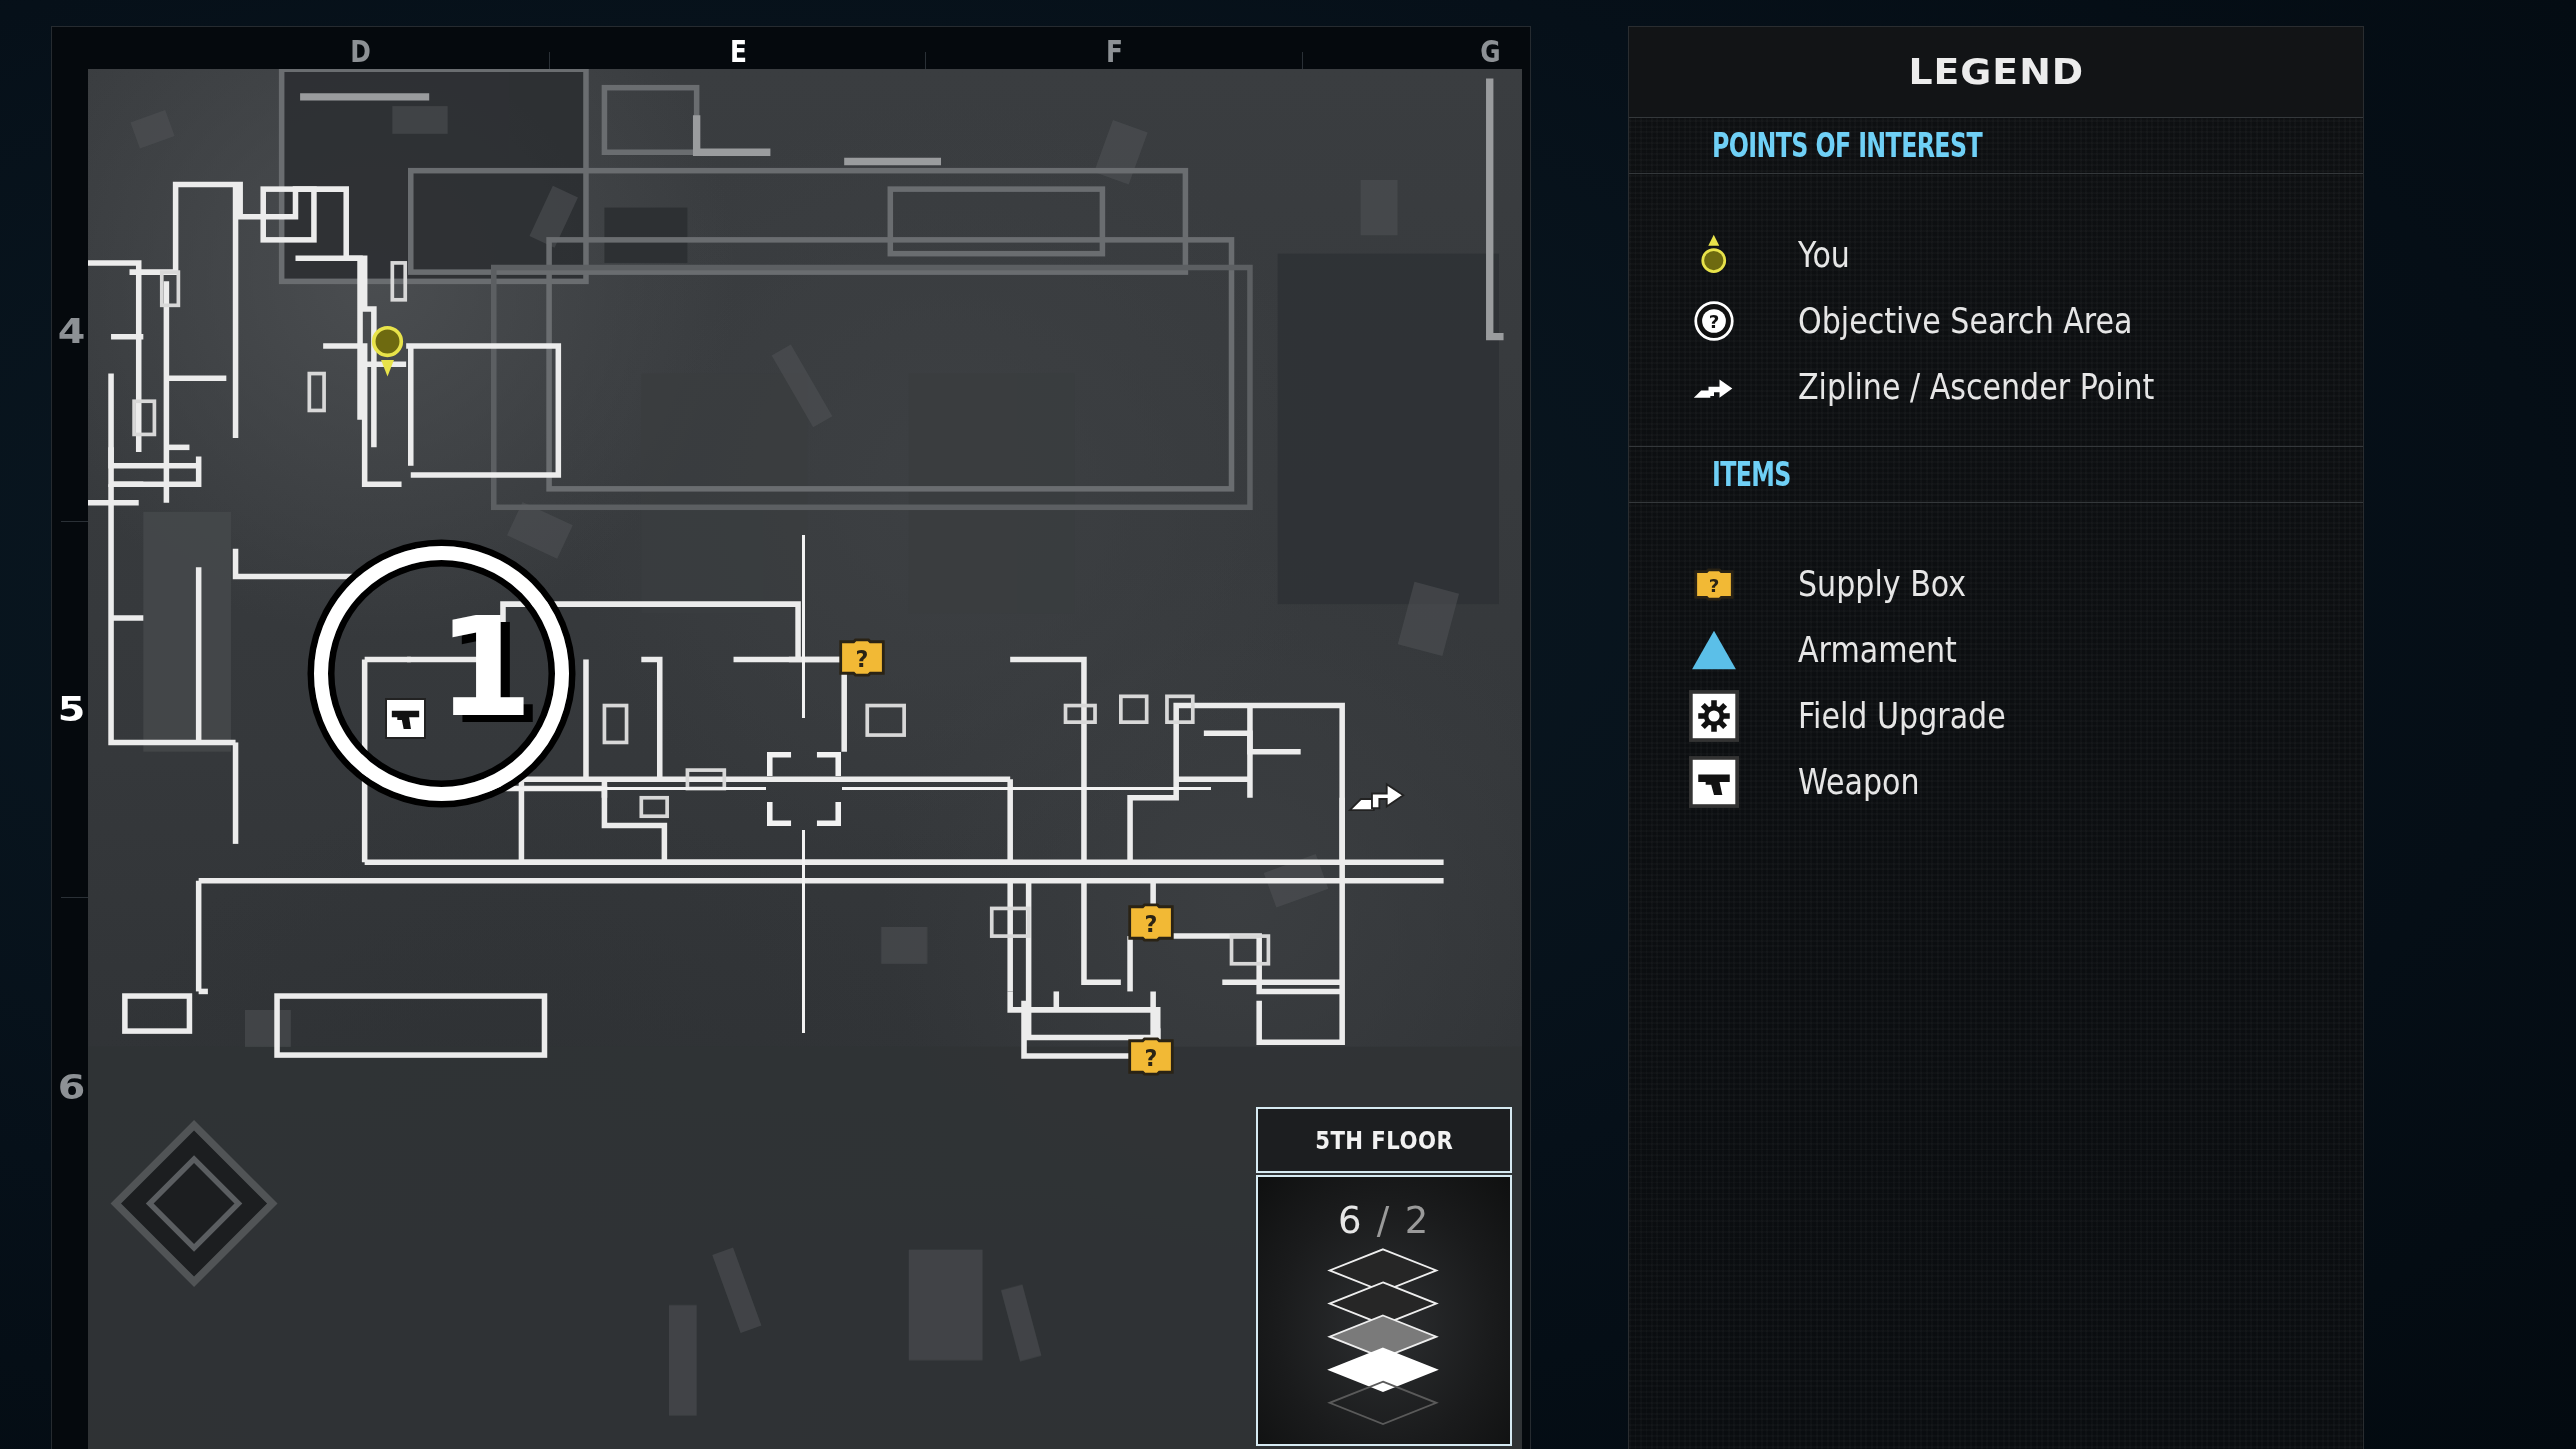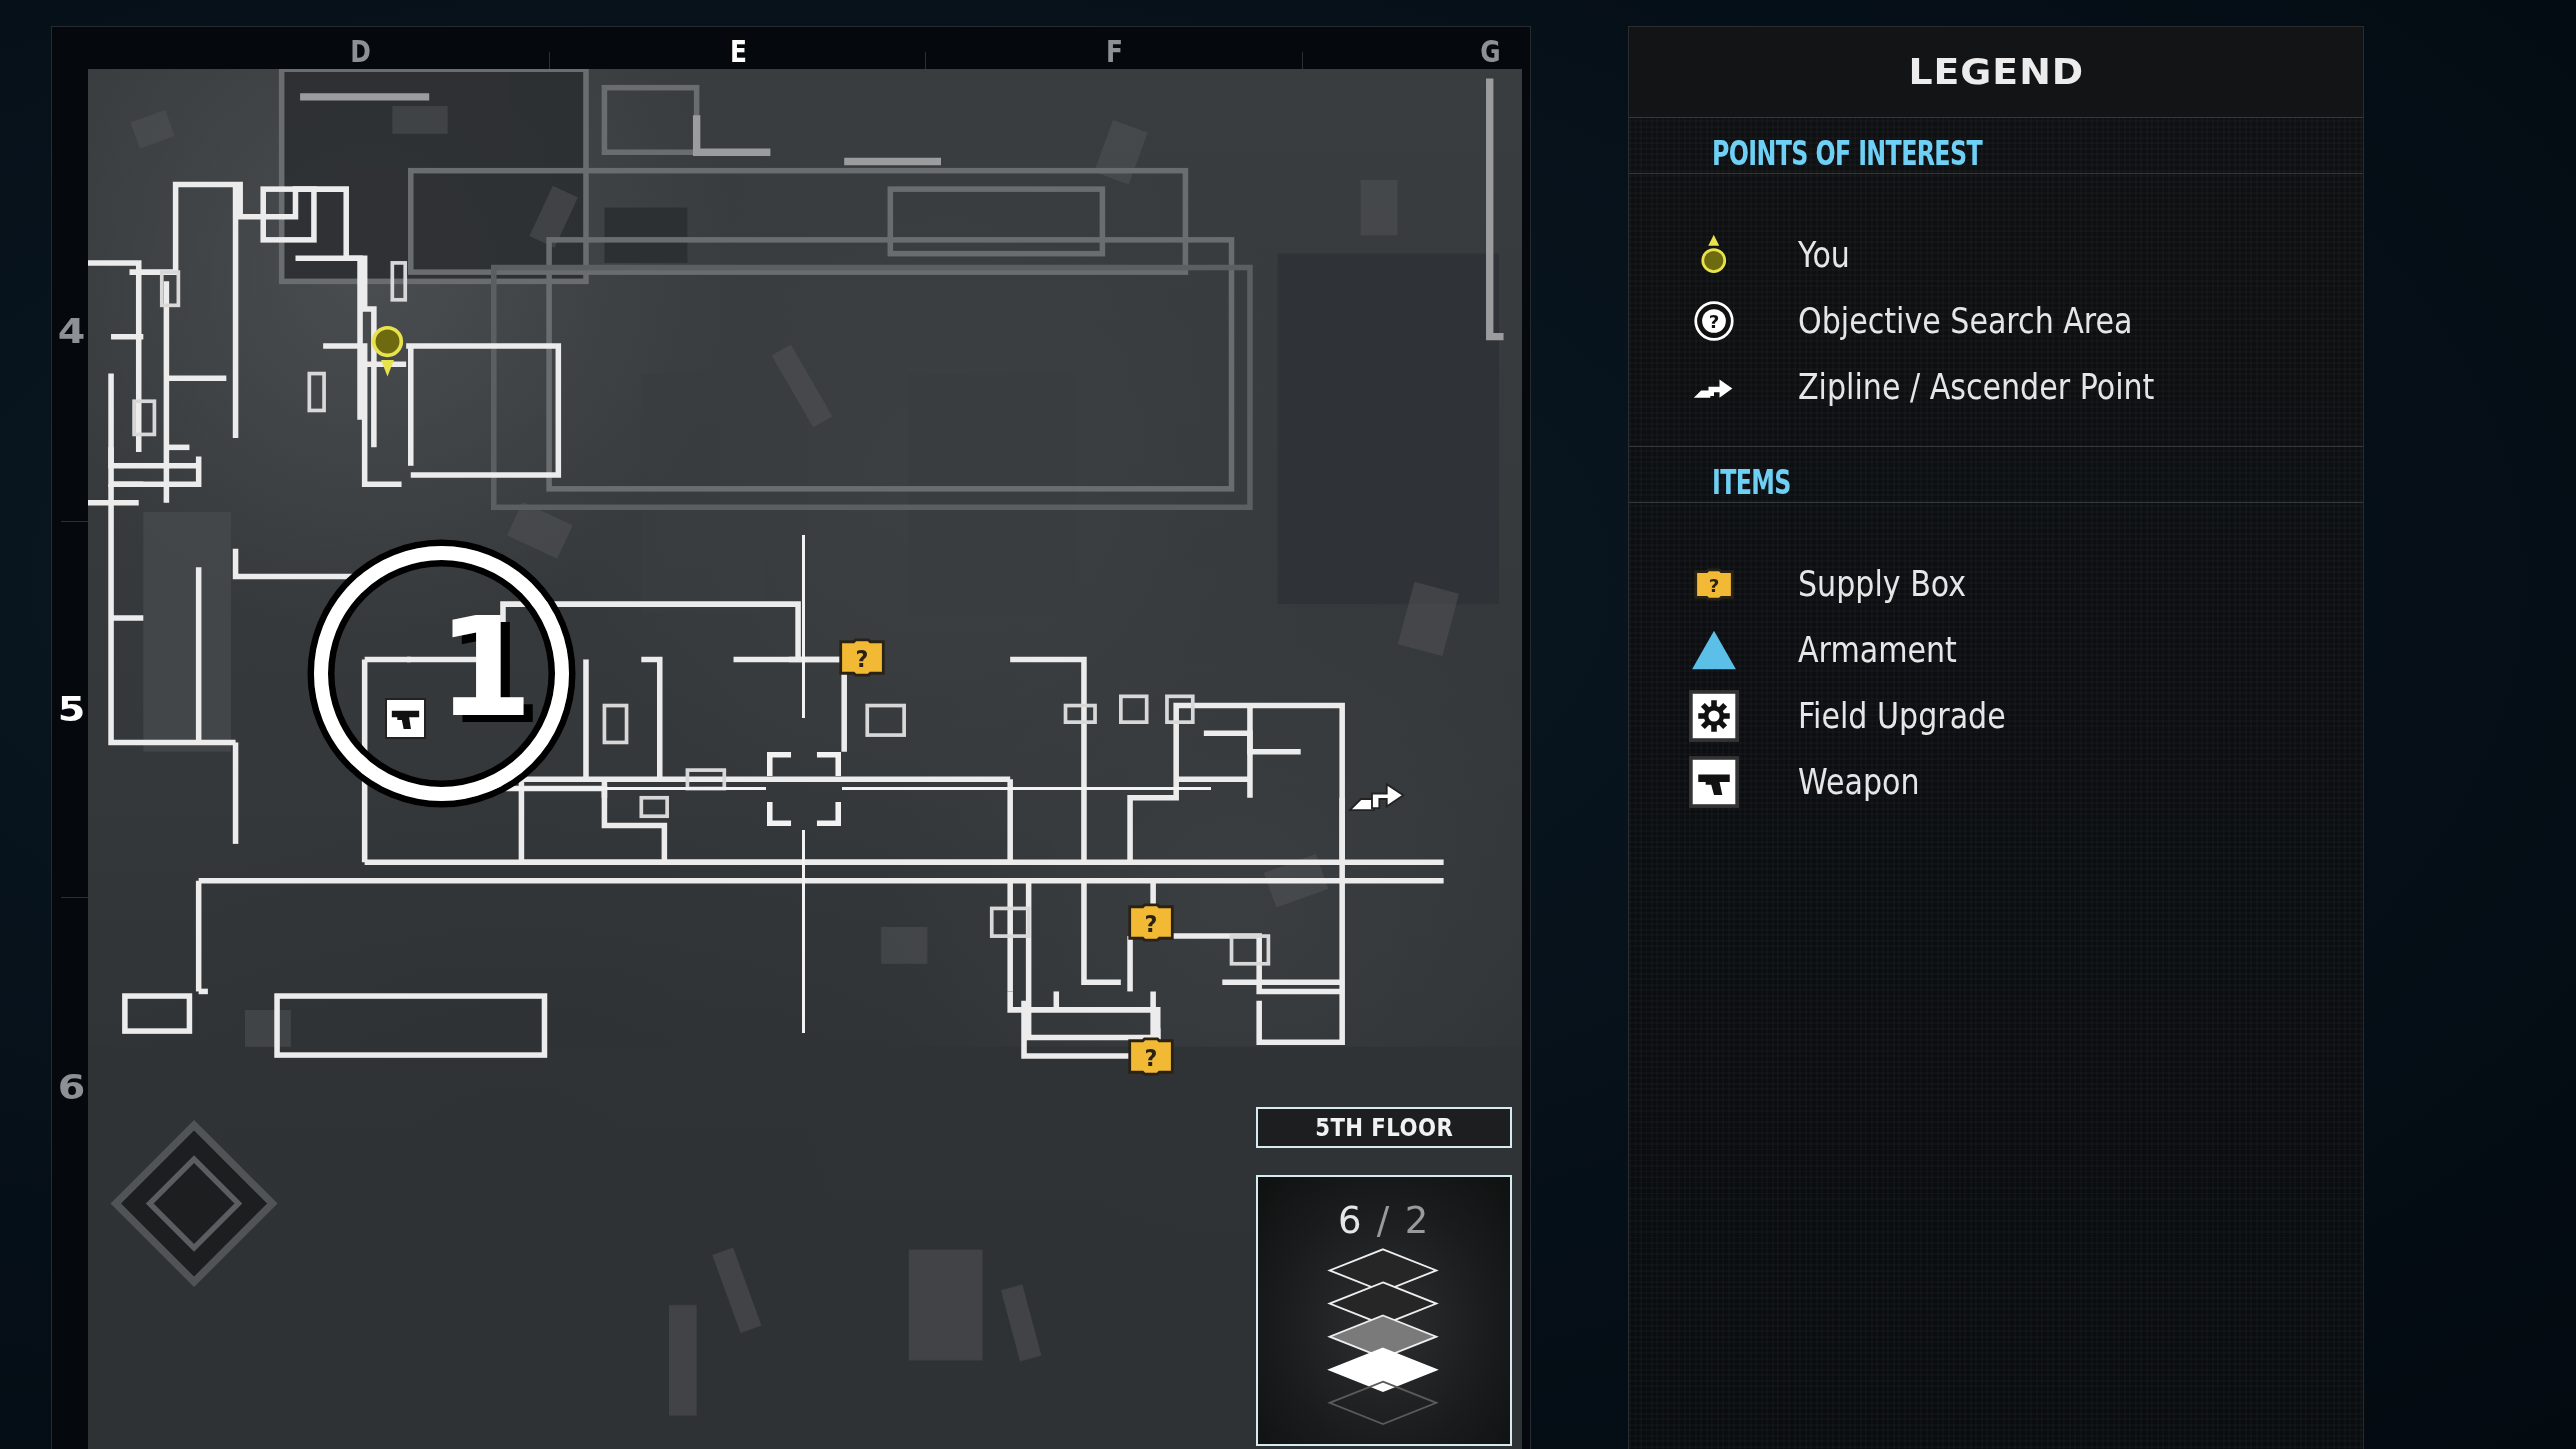--- a/index.html
+++ b/index.html
@@ -62,21 +62,21 @@
   .supply-box { width:50px; height:39px; }
   .zipline-marker { left:1348px; top:773px; width:59px; height:41px; }
 
   
   .crosshair-h { position:absolute; height:2.8px; background:#f2f2f2; top:787px; }
   .crosshair-v { position:absolute; width:2.8px; background:#f2f2f2; left:802px; }
   .reticle { position:absolute; left:767px; top:752px; width:74px; height:74px; }
 
   
   .floor-label-box {
-    position:absolute; left:1256px; top:1107px; width:256px; height:41px; box-sizing:border-box;
+    position:absolute; left:1256px; top:1107px; width:256px; height:66px; box-sizing:border-box;
     border:2.8px solid #d6eaf2; background:#1c1e20;
     display:flex; align-items:center; justify-content:center;
   }
   .floor-label {
     font-family:"DejaVu Sans", sans-serif; font-weight:bold; font-size:25px; color:#f2f2f2;
     transform:scaleX(0.85); letter-spacing:0.5px;
   }
   .floor-stack-box {
     position:absolute; left:1256px; top:1175px; width:256px; height:271px; box-sizing:border-box;
     border:2.8px solid #d6eaf2;
@@ -100,21 +100,21 @@
   }
   .legend-header {
     height:90px; border-bottom:1.8px solid #34383b; background:#121416;
     display:flex; align-items:center; justify-content:center;
   }
   .legend-title {
     font-family:"DejaVu Sans", sans-serif; font-size:35px; font-weight:bold; color:#ececec;
     letter-spacing:0.9px; transform:scaleX(1.08);
   }
   .section-header {
-    height:55px; border-bottom:1.8px solid #34383b; display:flex; align-items:flex-end; padding-left:83px;
+    height:55px; border-bottom:1.8px solid #34383b; display:flex; align-items:center; padding-left:83px;
   }
   .section-title {
     font-family:"DejaVu Sans", sans-serif; font-weight:bold; font-size:33px; color:#6fd0f6;
     transform:scaleX(0.72); transform-origin:left center; letter-spacing:-0.9px; white-space:nowrap;
   }
   .legend-list { list-style:none; margin:0; padding:0; }
   .legend-item { height:66px; display:flex; align-items:center; }
   .legend-icon { width:55px; height:55px; margin-left:57px; display:flex; align-items:center; justify-content:center; }
   .legend-label {
     margin-left:57px; font-family:"DejaVu Sans", sans-serif; font-size:35px; color:#e6e6e6;

